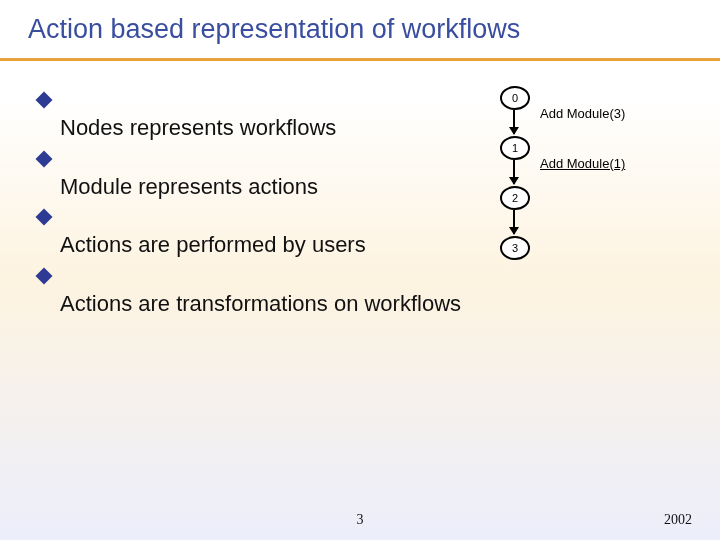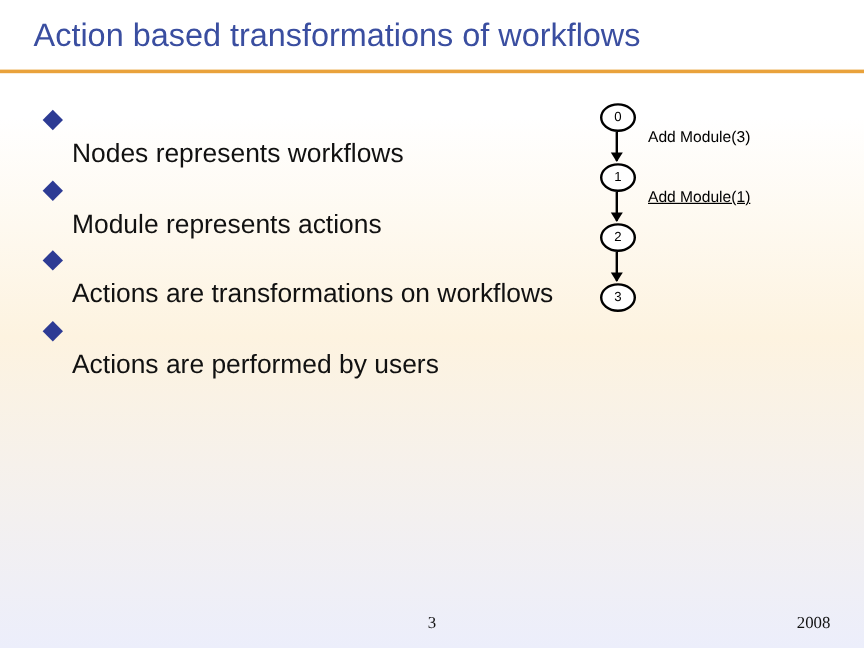--- a/index.html
+++ b/index.html
@@ -123,54 +123,54 @@
     font-size: 14px;
     color: #111;
     font-family: "Times New Roman", Times, serif;
   }
 </style>
 </head>
 <body>
 
 <div class="slide">
 
-  <div class="title">Action based transformations of workflows</div>
+  <div class="title">Action based representation of workflows</div>
   <div class="rule"></div>
 
   <div class="bullets">
     <div class="brow">
       <div class="dia"></div>
       <div class="btxt">Nodes represents workflows</div>
     </div>
     <div class="brow">
       <div class="dia"></div>
       <div class="btxt">Module represents actions</div>
     </div>
     <div class="brow">
       <div class="dia"></div>
-      <div class="btxt">Actions are transformations on workflows</div>
+      <div class="btxt">Actions are performed by users</div>
     </div>
     <div class="brow">
       <div class="dia"></div>
-      <div class="btxt">Actions are performed by users</div>
+      <div class="btxt">Actions are transformations on workflows</div>
     </div>
   </div>
 
   <div class="diagram">
 
     <div class="node" style="top:0px; left:0px;">0</div>
     <div class="edge" style="top:24px; height:24px;"></div>
     <div class="elabel" style="top:20px; left:40px;">Add Module(3)</div>
 
     <div class="node" style="top:50px; left:0px;">1</div>
     <div class="edge" style="top:74px; height:24px;"></div>
     <div class="elabel" style="top:70px; left:40px;text-decoration:underline;">Add Module(1)</div>
 
     <div class="node" style="top:100px; left:0px;">2</div>
     <div class="edge" style="top:124px; height:24px;"></div>
 
     <div class="node" style="top:150px; left:0px;">3</div>
   </div>
 
   <div class="pagenum">3</div>
-  <div class="year">2008</div>
+  <div class="year">2002</div>
 
 </div>
 
 </body></html>

